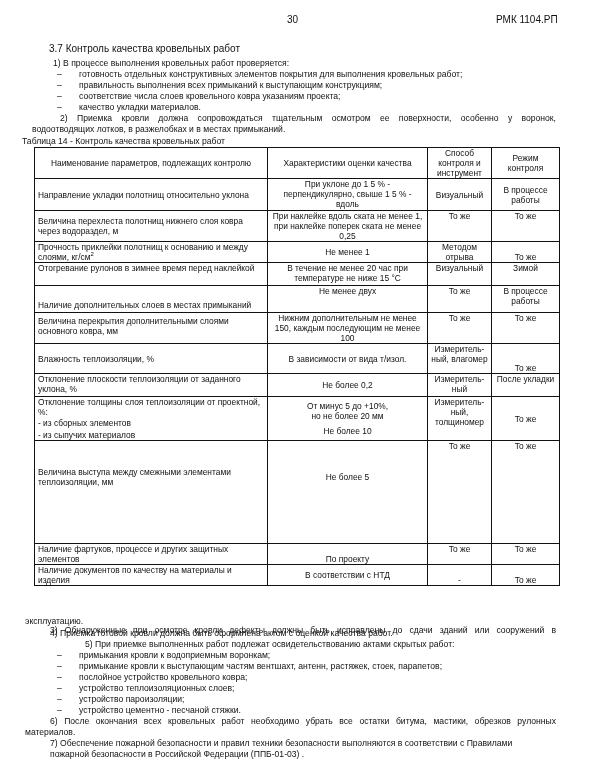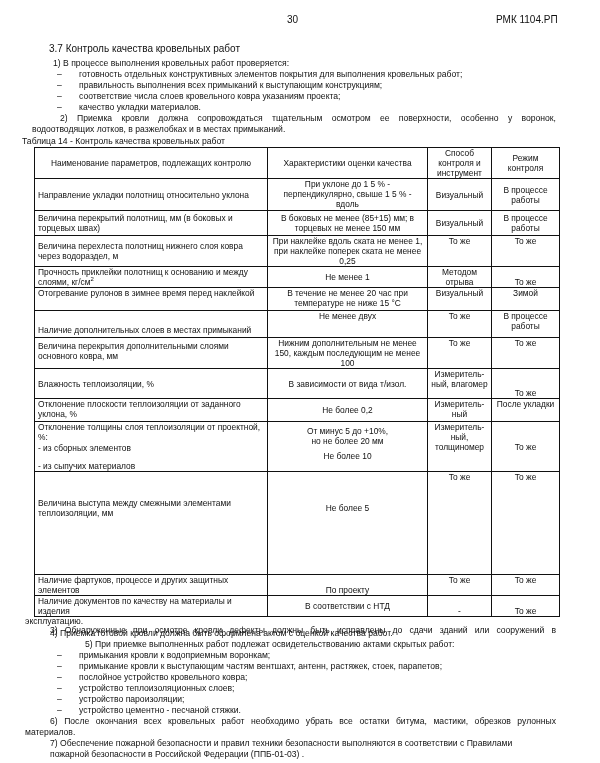--- a/index.html
+++ b/index.html
@@ -68,26 +68,20 @@
     <th>Характеристики оценки качества</th>
     <th>Способ контроля и инструмент</th>
     <th>Режим контроля</th>
   </tr>
   <tr style="height:32px">
     <td class="c1 vmid">Направление укладки полотнищ относительно уклона</td>
     <td class="c2">При уклоне до 1 5 % - перпендикулярно, свыше 1 5 % - вдоль</td>
     <td class="c3 vmid">Визуальный</td>
     <td class="c4 vmid">В процессе работы</td>
   </tr>
-  <tr style="height:25px">
-    <td class="c1 vmid">Величина перекрытий полотнищ, мм (в боковых и торцевых швах)</td>
-    <td class="c2 vmid">В боковых не менее (85+15) мм; в торцевых не менее 150 мм</td>
-    <td class="c3 vmid">Визуальный</td>
-    <td class="c4 vmid">В процессе работы</td>
-  </tr>
   <tr style="height:30px">
     <td class="c1 vmid">Величина перехлеста полотнищ нижнего слоя ковра через водораздел, м</td>
     <td class="c2">При наклейке вдоль ската не менее 1, при наклейке поперек ската не менее 0,25</td>
     <td class="c3">То же</td>
     <td class="c4">То же</td>
   </tr>
   <tr style="height:20px">
     <td class="c1"><span>Прочность приклейки полотнищ к основанию и между слоями, кг/см</span><sup>2</sup></td>
     <td class="c2 vmid">Не менее 1</td>
     <td class="c3">Методом отрыва</td>
@@ -120,21 +114,21 @@
   <tr style="height:23px">
     <td class="c1">Отклонение плоскости теплоизоляции от заданного уклона, %</td>
     <td class="c2 vmid">Не более 0,2</td>
     <td class="c3">Измеритель-ный</td>
     <td class="c4">После укладки</td>
   </tr>
   <tr style="height:44px">
     <td class="c1">
       <div>Отклонение толщины слоя теплоизоляции от проектной, %:</div>
       <div style="margin-top:1px">- из сборных элементов</div>
-      <div style="margin-top:8px">- из сыпучих материалов</div>
+      <div style="margin-top:2px">- из сыпучих материалов</div>
     </td>
     <td class="c2" style="padding-top:4px">
       <div style="width:90px; margin:0 auto; white-space:normal">От минус 5 до +10%, но не более 20 мм</div>
       <div style="margin-top:5px">Не более 10</div>
     </td>
     <td class="c3">Измеритель-ный, толщиномер</td>
     <td class="c4 vmid">То же</td>
   </tr>
   <tr style="height:103px">
     <td class="c1" style="vertical-align:top; padding-top:26px">Величина выступа между смежными элементами теплоизоляции, мм</td>

